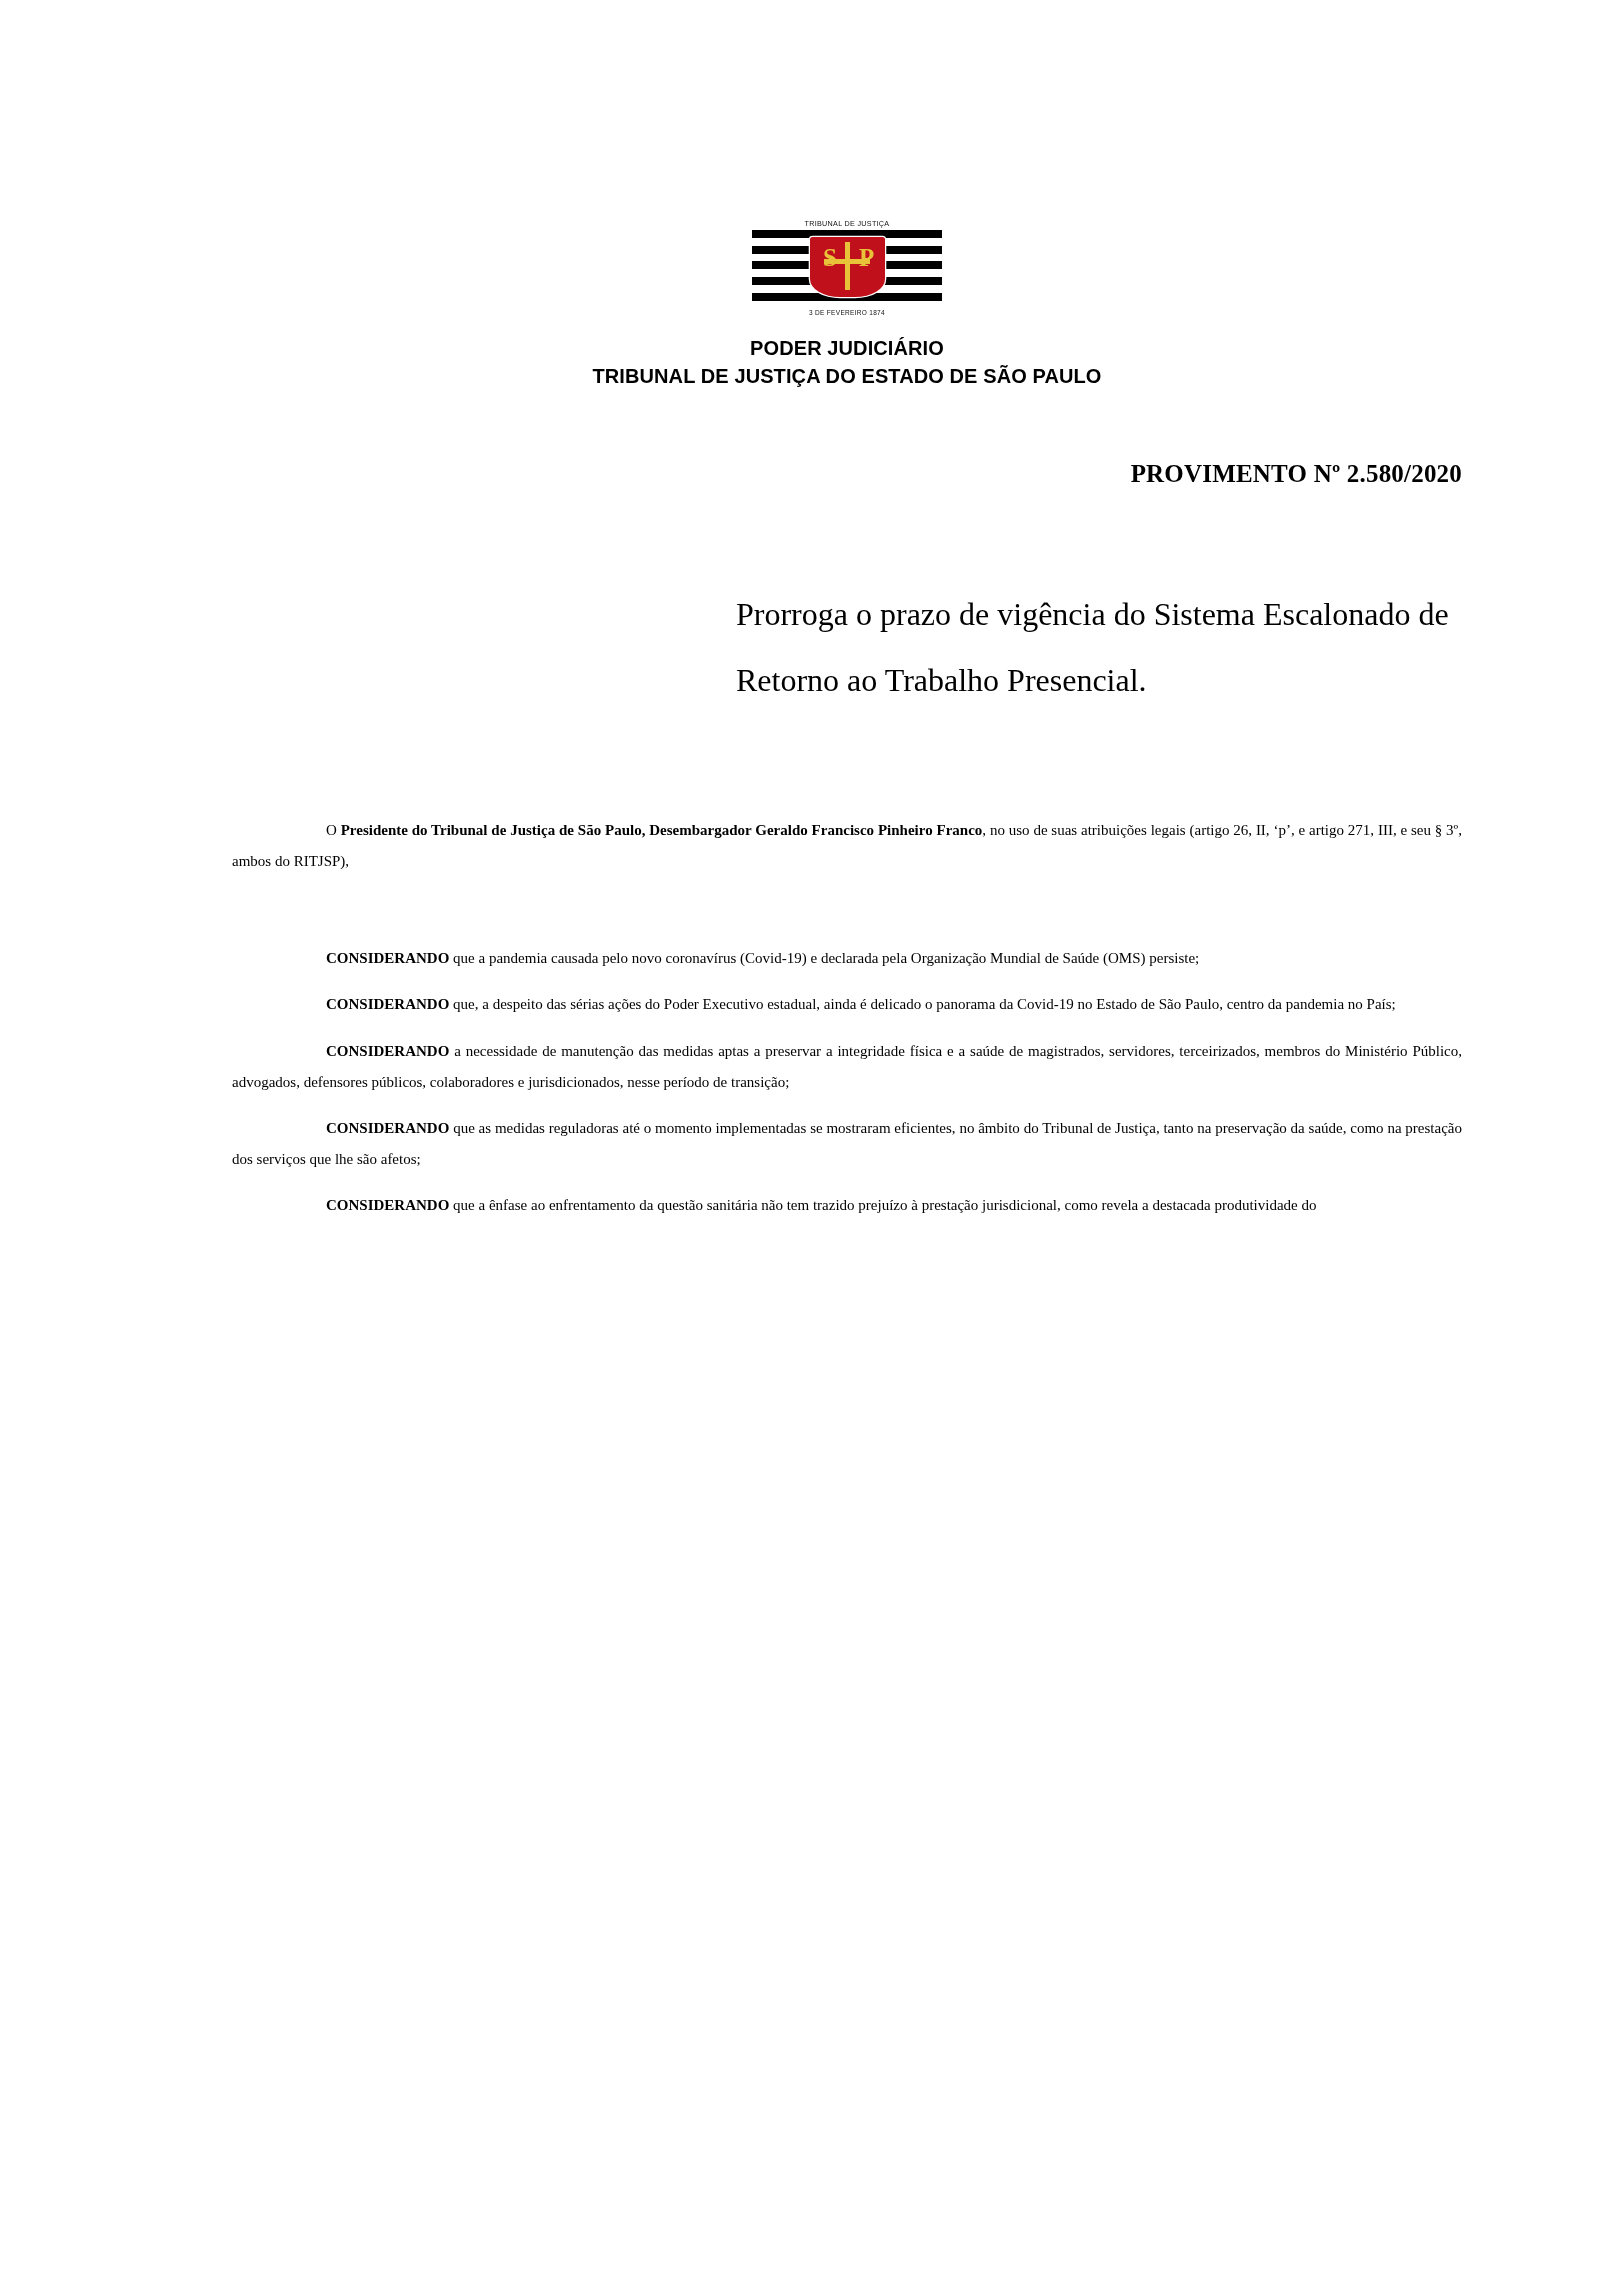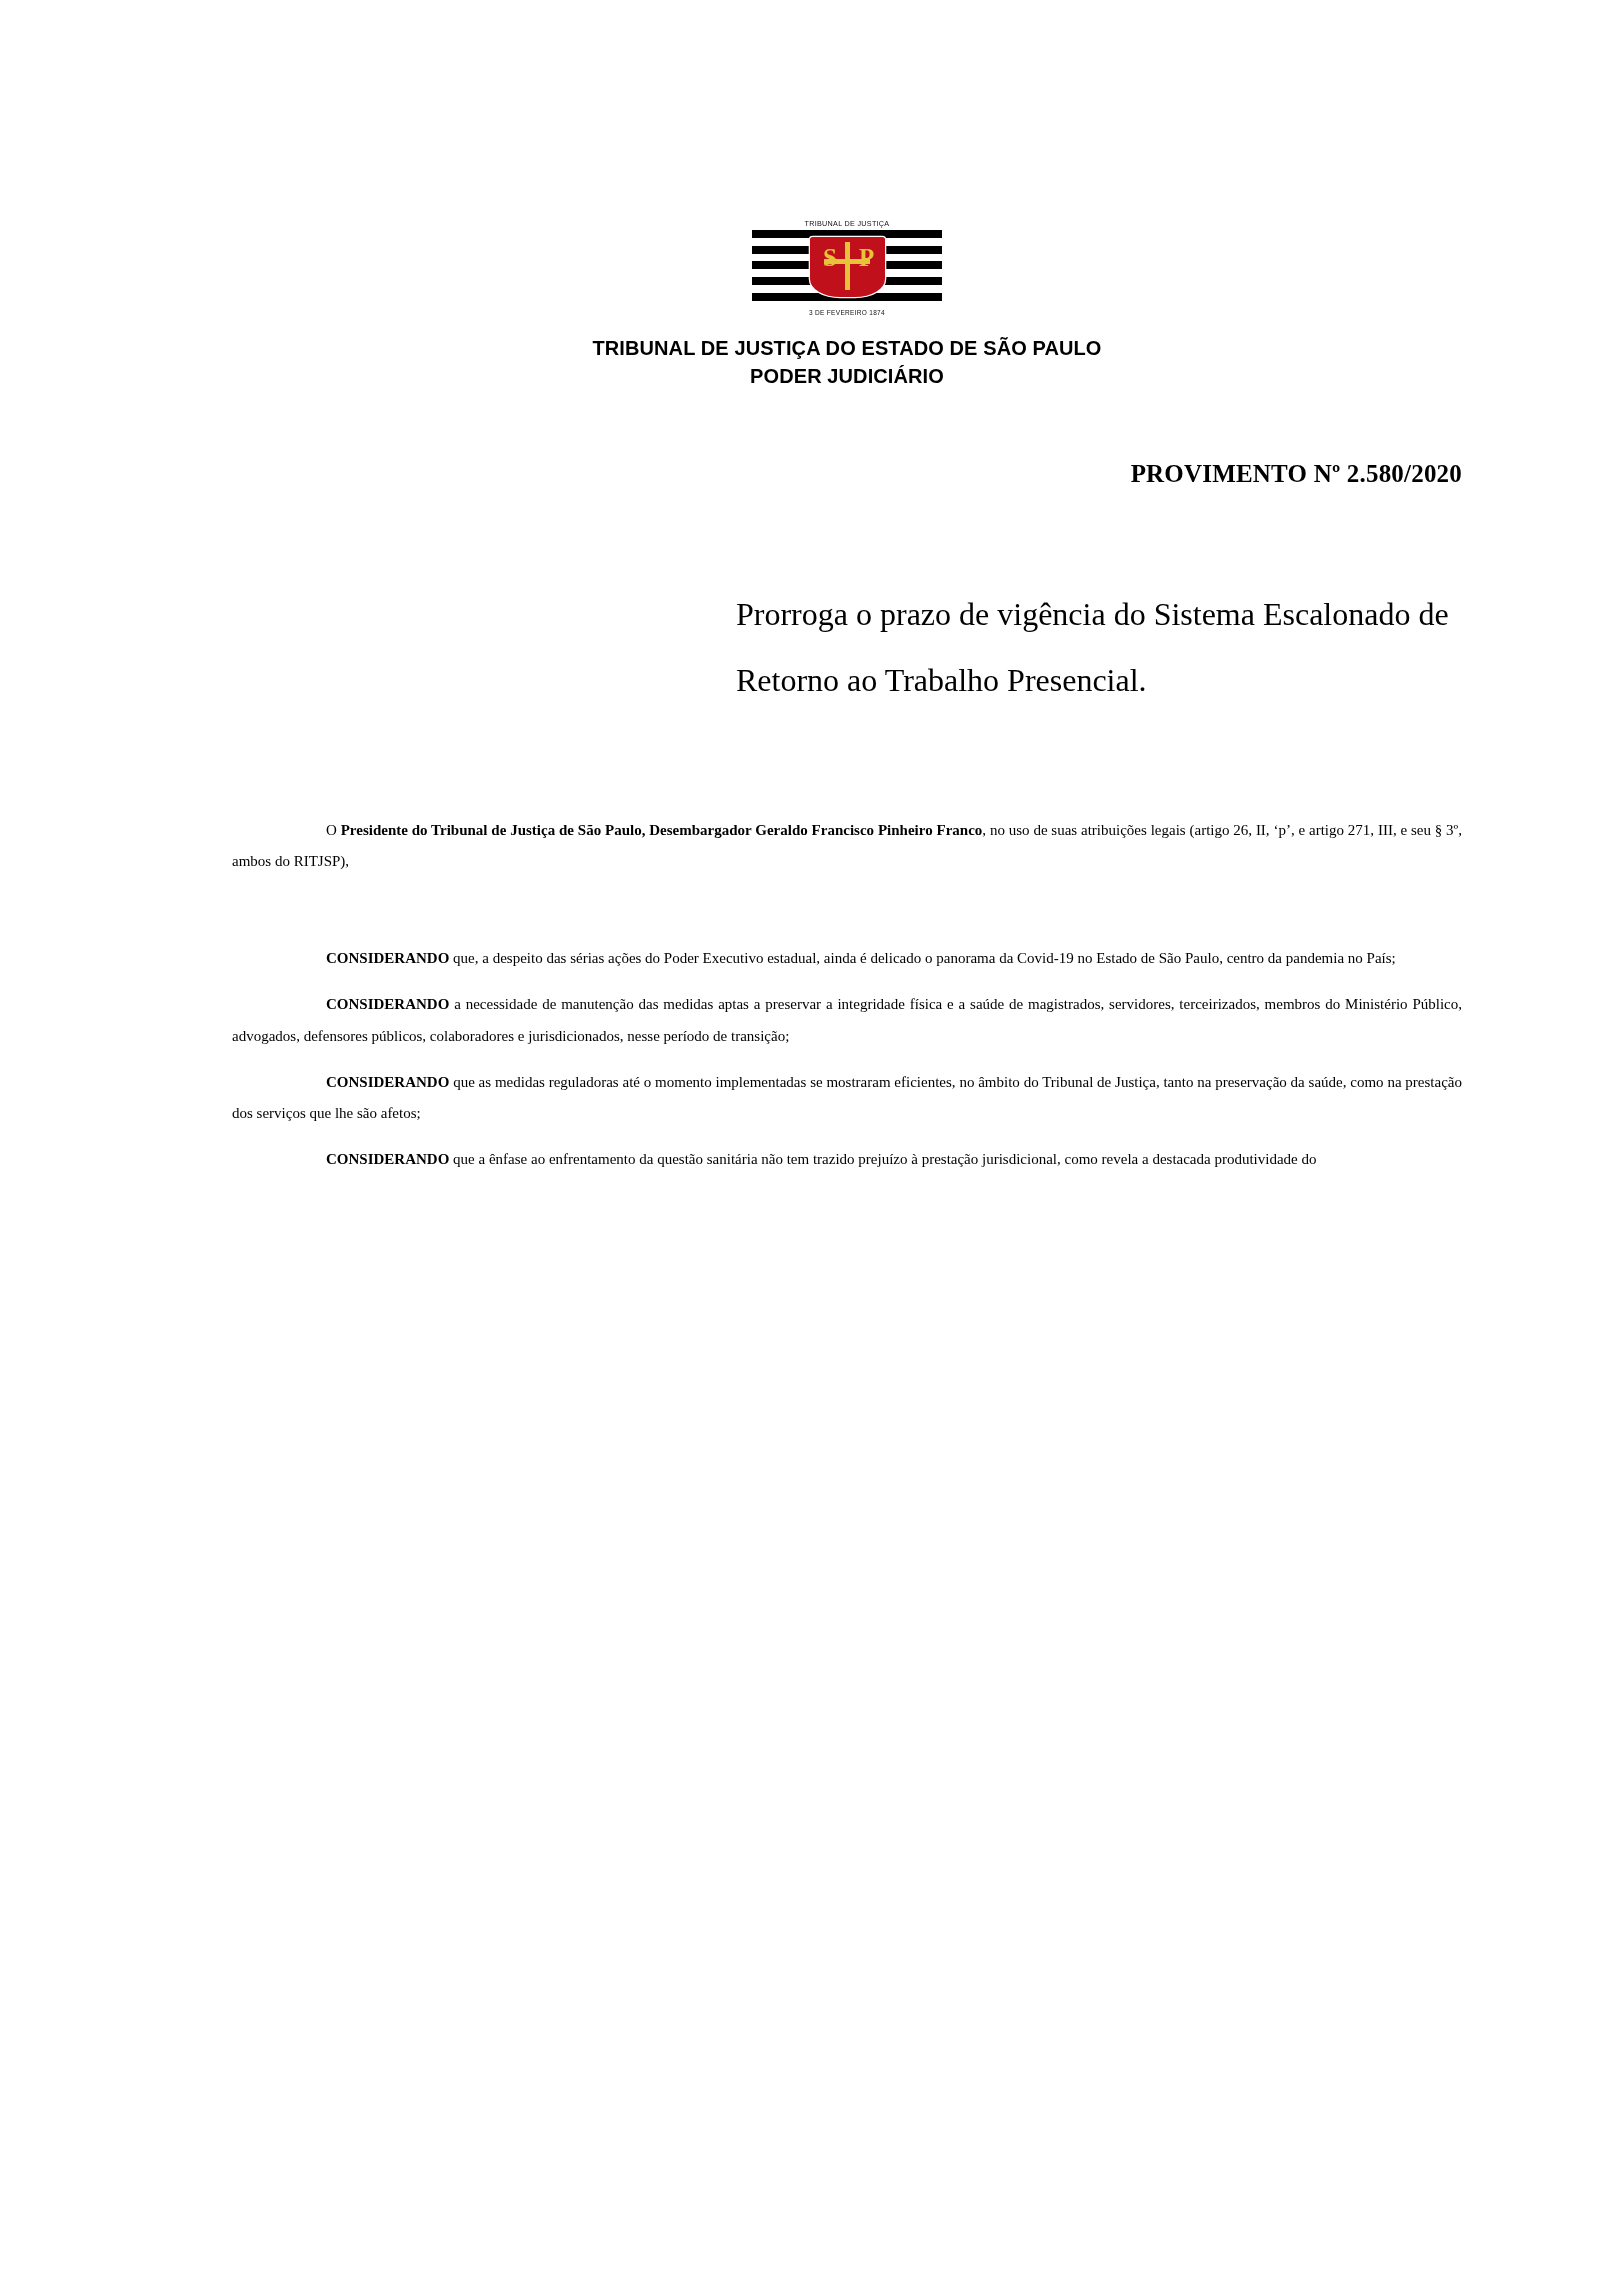--- a/index.html
+++ b/index.html
@@ -175,36 +175,39 @@
       <div class="emblem">
         <div class="stripes"></div>
         <div class="top-text">TRIBUNAL DE JUSTIÇA</div>
         <div class="shield"></div>
         <div class="letter-s">S</div>
         <div class="letter-p">P</div>
         <div class="bottom-text">3 DE FEVEREIRO 1874</div>
       </div>
     </div>
 
+    <div class="header-line">PODER JUDICIÁRIO</div>
     <div class="header-line">TRIBUNAL DE JUSTIÇA DO ESTADO DE SÃO PAULO</div>
-    <div class="header-line">PODER JUDICIÁRIO</div>
 
     <div class="doc-title">PROVIMENTO Nº 2.580/2020</div>
 
     <div class="ementa">Prorroga o prazo de vigência do Sistema Escalonado de Retorno ao Trabalho Presencial.</div>
 
     <div class="spacer-lg"></div>
 
     <p class="para">
       <span>O </span><b>Presidente do Tribunal de Justiça de São Paulo, Desembargador Geraldo Francisco Pinheiro Franco</b><span>, no uso de suas atribuições legais (artigo 26, II, ‘p’, e artigo 271, III, e seu § 3º, ambos do RITJSP),</span>
     </p>
 
     <div class="spacer-lg"></div>
 
     <div class="considerando-block">
+      <p class="para">
+        <b>CONSIDERANDO</b><span> que a pandemia causada pelo novo coronavírus (Covid-19) e declarada pela Organização Mundial de Saúde (OMS) persiste;</span>
+      </p>
       <p class="para tight">
         <b>CONSIDERANDO</b><span> que, a despeito das sérias ações do Poder Executivo estadual, ainda é delicado o panorama da Covid-19 no Estado de São Paulo, centro da pandemia no País;</span>
       </p>
       <p class="para tight">
         <b>CONSIDERANDO</b><span> a necessidade de manutenção das medidas aptas a preservar a integridade física e a saúde de magistrados, servidores, terceirizados, membros do Ministério Público, advogados, defensores públicos, colaboradores e jurisdicionados, nesse período de transição;</span>
       </p>
       <p class="para tight">
         <b>CONSIDERANDO</b><span> que as medidas reguladoras até o momento implementadas se mostraram eficientes, no âmbito do Tribunal de Justiça, tanto na preservação da saúde, como na prestação dos serviços que lhe são afetos;</span>
       </p>
       <p class="para tight">

